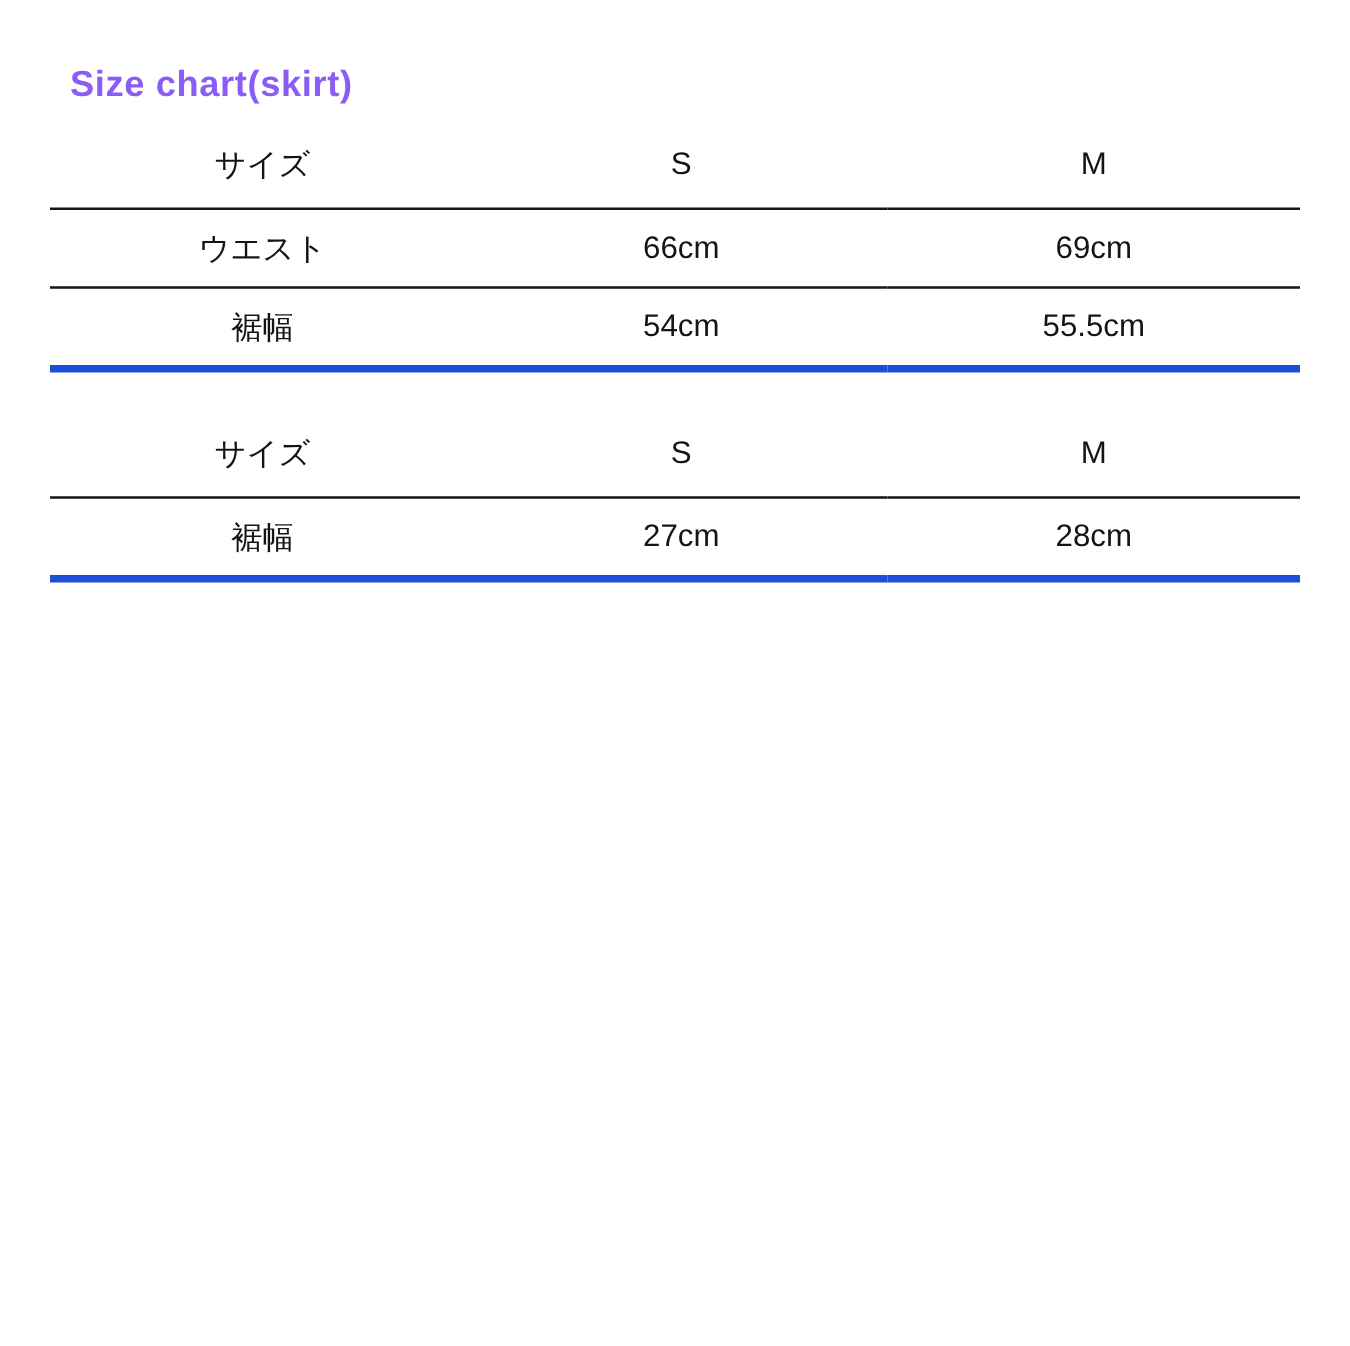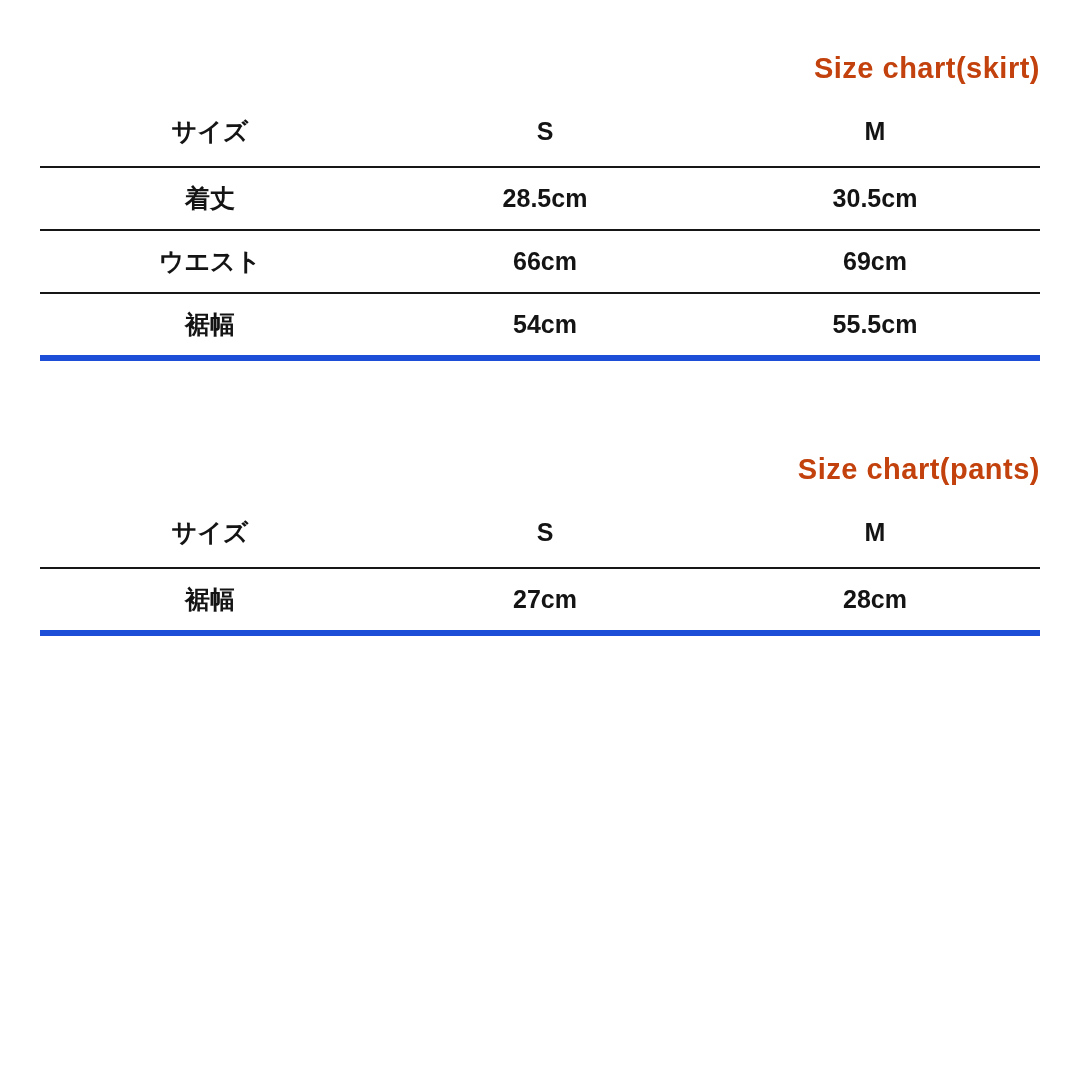--- a/index.html
+++ b/index.html
@@ -22,40 +22,39 @@
     padding: 0 40px;
     background: #ffffff;
   }
   .section {
     margin: 0;
   }
   .section-title {
     font-size: 29px;
     font-weight: 700;
     letter-spacing: 0.5px;
-    color: #c2410c;
+    color: #8b5cf6;
     padding-left: 16px;
-    text-align: right;
   }
   #section-skirt .section-title {
     padding-top: 28px;
   }
   #section-pants .section-title {
     padding-top: 42px;
   }
   table.size-table {
     width: 100%;
     border-collapse: collapse;
     margin-top: 16px;
     table-layout: fixed;
   }
   table.size-table th,
   table.size-table td {
     text-align: center;
-    font-weight: 700;
+    font-weight: 400;
     font-size: 25px;
     color: #141414;
     padding: 14px 0 14px 0;
     border: none;
   }
   table.size-table thead th {
     padding-top: 6px;
     padding-bottom: 18px;
   }
   table.size-table tbody tr {
@@ -86,42 +85,36 @@
       </colgroup>
       <thead>
         <tr>
           <th>サイズ</th>
           <th>S</th>
           <th>M</th>
         </tr>
       </thead>
       <tbody>
         <tr>
-          <td>着丈</td>
-          <td>28.5cm</td>
-          <td>30.5cm</td>
-        </tr>
-        <tr>
           <td>ウエスト</td>
           <td>66cm</td>
           <td>69cm</td>
         </tr>
         <tr>
           <td>裾幅</td>
           <td>54cm</td>
           <td>55.5cm</td>
         </tr>
       </tbody>
     </table>
   </section>
 
   <div class="gap-block"></div>
 
   <section class="section" id="section-pants">
-    <h2 class="section-title">Size chart(pants)</h2>
     <table class="size-table">
       <colgroup>
         <col class="c-label">
           <col class="c-s">
           <col class="c-m">
       </colgroup>
       <thead>
         <tr>
           <th>サイズ</th>
           <th>S</th>

